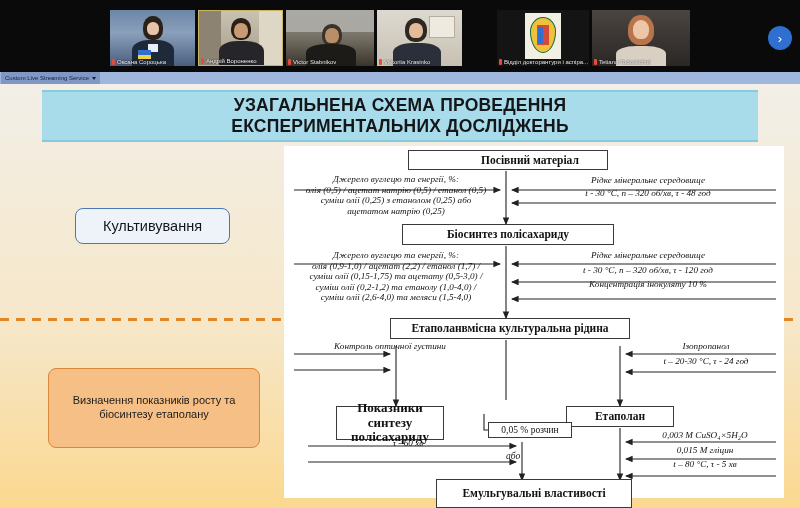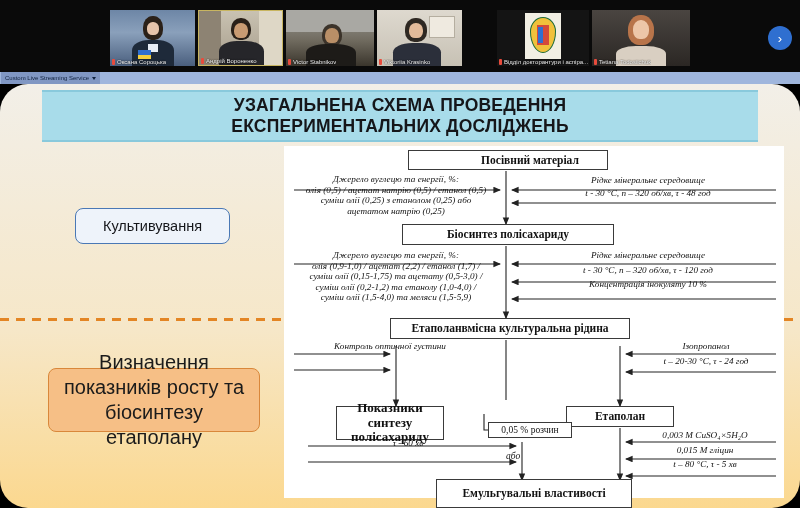--- a/index.html
+++ b/index.html
@@ -51,21 +51,20 @@
     font-size:6px; padding:0 4px;
     display:flex; align-items:center; gap:3px;
     white-space:nowrap;
   }
   .caret-d { width:0;height:0;border-left:2.5px solid transparent;border-right:2.5px solid transparent;border-top:3px solid #10223f;}
 
   
   .slide {
     position:absolute; left:0; top:84px; width:800px; height:424px;
     background: linear-gradient(180deg,#f2efe8 0%, #f6e7c8 58%, #fbd88f 100%);
-    border-radius: 28px;
   }
   .slide-inner { position:absolute; inset:0; }
 
   .title-band {
     position:absolute; left:42px; top:6px; width:716px; height:52px;
     background:#a8dcea;
     border-top:2px solid #89c9dc; border-bottom:2px solid #89c9dc;
     display:flex; flex-direction:column; align-items:center; justify-content:center;
   }
   .title-band .tl {
@@ -83,23 +82,23 @@
     position:absolute; border-radius:8px;
     display:flex; align-items:center; justify-content:center;
     text-align:center; line-height:1.25;
   }
   .callout.blue {
     left:75px; top:124px; width:155px; height:36px;
     background:#eef3fa; border:1.4px solid #4a78b5; color:#15161a;
     font-size:14.5px;
   }
   .callout.orange {
-    left:48px; top:284px; width:212px; height:64px;
+    left:48px; top:284px; width:212px; height:80px;
     background:#f6bf86; border:1.6px solid #d9873a; color:#1b1b1b;
-    font-size:20px; padding:0 6px;
+    font-size:11px; padding:0 6px;
   }
 
   .page-num {
     position:absolute; right:24px; bottom:6px;
     font-size:17px; font-weight:bold; color:#1b1b1b;
   }
 
   
   .chart-wrap {
     position:absolute; left:284px; top:62px; width:500px; height:352px;
@@ -333,21 +332,21 @@
           <div class="lbl multi" style="left:238px;top:29px;width:252px;font-size:9.2px;">
             <div>Рідке мінеральне середовище</div>
             <div style="margin-top:2px;">t - 30 °C, n – 320 об/хв, τ - 48 год</div>
           </div>
 
           <div class="lbl multi" style="left:10px;top:104px;width:204px;font-size:9.2px;">
             <div>Джерело вуглецю та енергії, %:</div>
             <div>олія (0,9-1,0) / ацетат (2,2) / етанол (1,7) /</div>
             <div>суміш олії (0,15-1,75) та ацетату (0,5-3,0) /</div>
             <div>суміш олії (0,2-1,2) та етанолу (1,0-4,0) /</div>
-            <div>суміш олії (1,5-4,0) та меляси (1,5-5,9)</div>
+            <div>суміш олії (2,6-4,0) та меляси (1,5-4,0)</div>
           </div>
 
           <div class="lbl multi" style="left:238px;top:104px;width:252px;font-size:9.2px;">
             <div>Рідке мінеральне середовище</div>
             <div style="margin-top:4px;">t - 30 °C, n – 320 об/хв, τ - 120 год</div>
             <div style="margin-top:4px;">Концентрація інокуляту 10 %</div>
           </div>
 
           <div class="lbl multi" style="left:6px;top:195px;width:200px;font-size:9.2px;">
             <div>Контроль оптичної густини</div>

